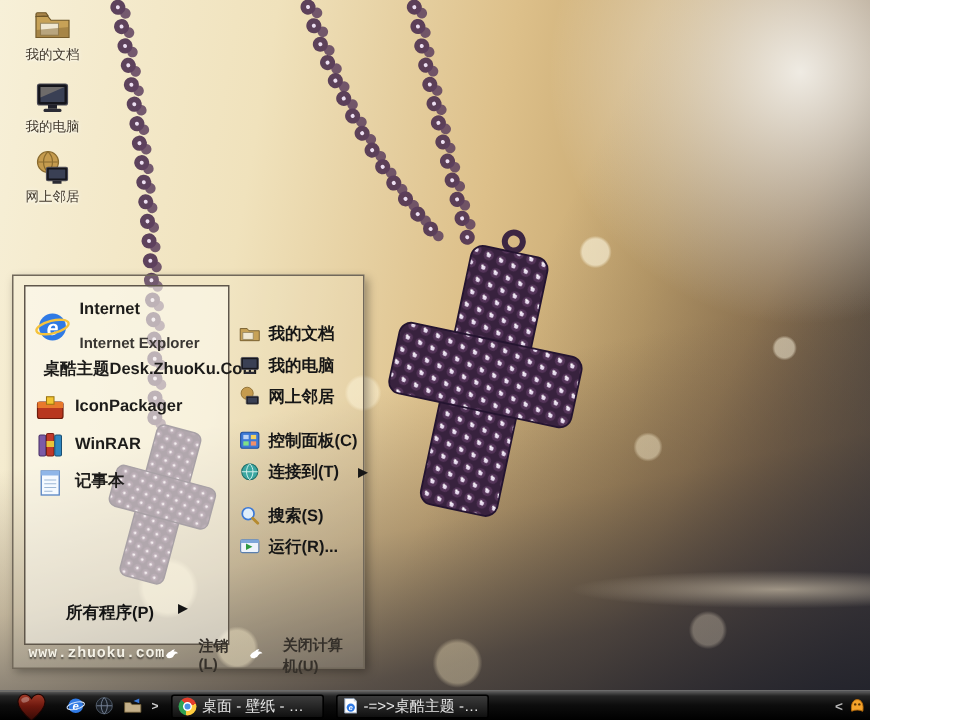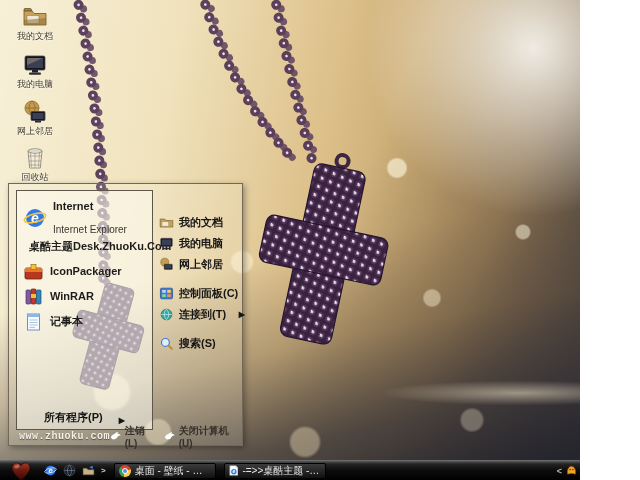--- a/index.html
+++ b/index.html
@@ -27,34 +27,34 @@
   .dlabel{margin-top:1px;font-size:9px;color:#42392c;text-align:center;line-height:10px;
           text-shadow:0 0 3px rgba(255,255,248,.9),0 1px 1px rgba(255,255,248,.7)}
   
   .start-menu{position:absolute;left:8px;top:183px;width:235px;height:263px;z-index:3;
     border:1px solid #71685a;background:rgba(250,246,232,.14);box-shadow:2px 2px 6px rgba(0,0,0,.35)}
   .menu-left{position:absolute;left:7px;top:6px;width:137px;height:240px;border:1px solid #5f564a;
     background:rgba(253,251,243,.55);display:flex;flex-direction:column;padding:10px 4px 4px 4px}
   .prog{height:25px;display:flex;align-items:center;gap:6px;padding:0 2px;cursor:pointer}
   .prog.twoline{height:33px}
   .plabel{font-size:11px;font-weight:bold;color:#1d1c1a;line-height:11px;white-space:nowrap}
-  .plabel small{display:block;font-size:10px;font-weight:normal;color:#3a3733;margin-top:12px}
-  .all-programs{margin-top:auto;height:24px;display:flex;align-items:flex-end;justify-content:center;gap:16px;
+  .plabel small{display:block;font-size:10px;font-weight:bold;color:#3a3733;margin-top:12px}
+  .all-programs{margin-top:auto;height:24px;display:flex;align-items:flex-start;justify-content:center;gap:16px;
     font-size:11px;font-weight:bold;color:#141414;cursor:pointer}
   .all-programs .arr{font-size:8px}
   .menu-right{position:absolute;left:150px;top:28px;width:80px}
   .place{height:21px;display:flex;align-items:center;gap:5px;font-size:11px;font-weight:bold;color:#161616;
     white-space:nowrap;cursor:pointer}
   .place .arr{margin-left:auto;font-size:8px;transform:translateX(6px)}
   .msep{height:8px}
   .menu-footer{position:absolute;left:0;right:0;bottom:0;height:17px;display:flex;align-items:center;
     padding:0 6px 0 10px;font-size:10px}
   .site{font-family:"Liberation Mono",monospace;font-weight:bold;font-size:10px;color:#f4f1e6;
     text-shadow:0 1px 1px rgba(0,0,0,.5);letter-spacing:.5px}
-  .foot-btn{display:flex;align-items:center;gap:3px;color:#35302a;font-weight:bold;font-size:10px;cursor:pointer}
+  .foot-btn{display:flex;align-items:center;gap:13px;color:#35302a;font-weight:bold;font-size:10px;cursor:pointer}
   .foot-btn.first{margin-left:auto}
   .foot-btn + .foot-btn{margin-left:10px}
   
   .taskbar{position:absolute;left:0;bottom:0;width:640px;height:20px;z-index:5;display:flex;align-items:center;
     background:linear-gradient(#5a5a5a 0,#242424 3px,#0d0d0d 9px,#000 100%);border-top:1px solid #6b6b6b}
   .start-btn{width:42px;height:20px;display:flex;align-items:center;justify-content:center;cursor:pointer}
   .qlaunch{display:flex;align-items:center;gap:6px;margin-left:2px}
   .qlaunch svg,.qlaunch span{cursor:pointer}
   .qarr{color:#cfcfcf;font-size:8px;font-weight:bold}
   .tbtn{width:102px;height:16px;margin-left:8px;display:flex;align-items:center;gap:4px;padding:0 4px;
@@ -140,28 +140,20 @@
   <div class="dicon" style="top:99px">
     <svg width="26" height="26" viewBox="0 0 26 26">
       <circle cx="10" cy="9" r="7" fill="#c59b4e" stroke="#8a6b2e" stroke-width=".8"></circle>
       <path d="M3.4 9 L16.6 9 M10 2 C6 6 6 12 10 16 M10 2 C14 6 14 12 10 16" fill="none" stroke="#8a6b2e" stroke-width=".8"></path>
       <rect x="9" y="12.5" width="14" height="9" rx="1" fill="#15151b" stroke="#4a4a55" stroke-width=".8"></rect>
       <rect x="10.5" y="14" width="11" height="6" fill="#3a4054"></rect>
       <rect x="13" y="21.5" width="6" height="2" fill="#2b2b34"></rect>
     </svg>
     <span class="dlabel">网上邻居</span>
   </div>
-  <div class="dicon" style="top:145px">
-    <svg width="26" height="26" viewBox="0 0 26 26">
-      <path d="M6 6 L20 6 L18.3 23 L7.7 23 Z" fill="rgba(244,242,234,.3)" stroke="#8f897c" stroke-width=".9"></path>
-      <ellipse cx="13" cy="6" rx="7" ry="2.2" fill="rgba(250,250,244,.45)" stroke="#8f897c" stroke-width=".9"></ellipse>
-      <path d="M8.5 7.5 L9.5 22 M13 8 L13 22.5 M17.5 7.5 L16.5 22 M6.7 11 L19.3 11 M7.1 16 L18.9 16 M7.5 20 L18.5 20" stroke="rgba(140,133,120,.85)" stroke-width=".7" fill="none"></path>
-    </svg>
-    <span class="dlabel">回收站</span>
-  </div>
 
   <div class="start-menu">
     <div class="menu-left">
       <div class="prog twoline">
         <svg width="24" height="24" viewBox="0 0 24 24">
           <circle cx="12" cy="12" r="9" fill="#2f7ae5"></circle>
           <text x="12" y="17" font-size="14" font-weight="bold" font-style="italic" fill="#fff" text-anchor="middle">e</text>
           <ellipse cx="12" cy="12" rx="11" ry="4.2" fill="none" stroke="#f5c33d" stroke-width="1.6" transform="rotate(-14 12 12)"></ellipse>
         </svg>
         <span class="plabel"><span>Internet</span>
@@ -253,20 +245,28 @@
         <span class="arr">▶</span>
       </div>
       <div class="msep"></div>
       <div class="place">
         <svg width="15" height="15" viewBox="0 0 21 21">
           <circle cx="9" cy="9" r="5.5" fill="#dfeefc" stroke="#3c79d6" stroke-width="1.6"></circle>
           <path d="M13.2 13.2 L18 18" stroke="#b58a2e" stroke-width="2.6" stroke-linecap="round"></path>
         </svg>
         <span>搜索(S)</span>
       </div>
+      <div class="place">
+        <svg width="15" height="15" viewBox="0 0 21 21">
+          <rect x="2" y="4" width="17" height="12" rx="1.5" fill="#eef4fb" stroke="#5a7fae"></rect>
+          <rect x="2" y="4" width="17" height="3" fill="#7da7d9"></rect>
+          <path d="M7 13.5 L13 10.5 L7 7.5 Z" fill="#2e9a3f"></path>
+        </svg>
+        <span>运行(R)...</span>
+      </div>
     </div>
 
     <div class="menu-footer">
       <span class="site">www.zhuoku.com</span>
       <div class="foot-btn first">
         <svg width="13" height="11" viewBox="0 0 14 12">
           <path d="M1 7 Q3 2.5 8 2.5 Q12 2.5 13 4.5 Q10 4.5 9 6.5 Q8 9.5 4 9.5 Q2 9.5 1 7 Z" fill="#ffffff"></path>
           <path d="M5 3.5 Q7 0.5 10 0.5 L8 3.8 Z" fill="#ffffff"></path>
         </svg>
         <span>注销(L)</span>

